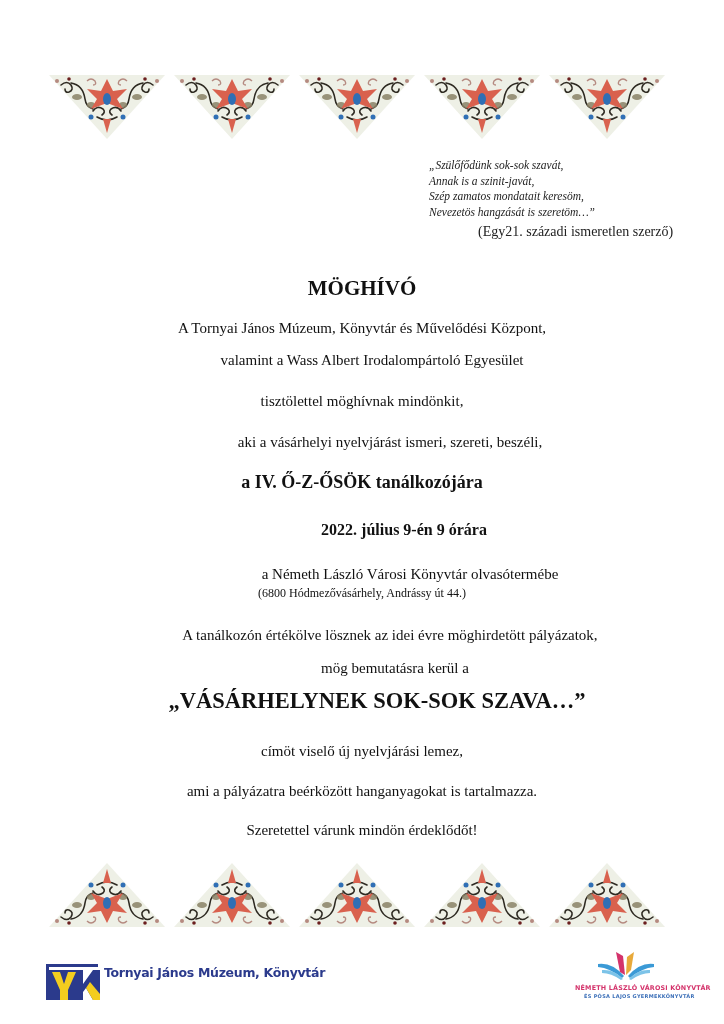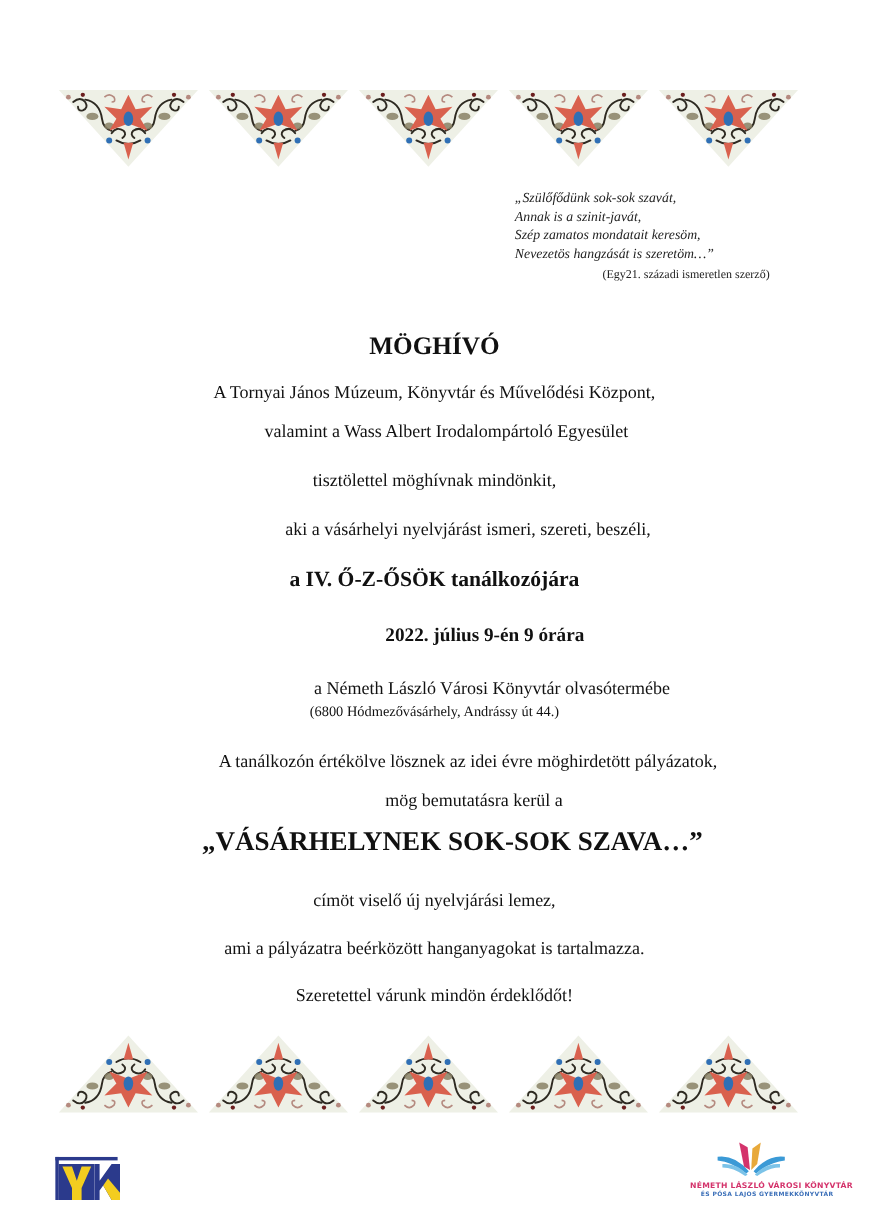--- a/index.html
+++ b/index.html
@@ -2,21 +2,21 @@
 <html><head>
 <meta charset="utf-8">
 <style>
   html, body { margin:0; padding:0; background:#ffffff; }
   body { width:724px; height:1024px; position:relative; overflow:hidden;
          font-family:"Liberation Serif", "DejaVu Serif", serif; color:#111; }
   .abs { position:absolute; }
   .orn { position:absolute; width:120px; height:68px; }
   .center { position:absolute; left:0; width:724px; text-align:center; white-space:nowrap; }
   .quote { position:absolute; left:429px; top:158px; font-style:italic; font-size:11.5px; line-height:15.5px; color:#222; }
-  .quote-attr { position:absolute; left:502px; top:224px; font-size:10px; color:#222; }
+  .quote-attr { position:absolute; left:478px; top:224px; font-size:14px; color:#222; }
   .title { font-weight:bold; font-size:21px; }
   .body { font-size:15px; }
   .bold17 { font-weight:bold; font-size:18px; }
   .bold16 { font-weight:bold; font-size:16px; }
   .big { font-weight:bold; font-size:22.5px;margin-left:15px; }
   .small { font-size:12px; }
   .logo-left-text { position:absolute; left:104px; top:964px; font-family:"DejaVu Sans", sans-serif;
         font-size:12.5px; line-height:18px; color:#2b3a8c; font-weight:bold; letter-spacing:-0.3px; }
   .logo-right-text1 { position:absolute; left:575px; top:984px; font-family:"DejaVu Sans", sans-serif;
         font-size:6.4px; font-weight:bold; color:#d4336b; letter-spacing:0.2px; }
@@ -370,20 +370,21 @@
     <rect x="0" y="0" width="52" height="3" fill="#2b3a8c"></rect>
     <rect x="0" y="0" width="3" height="36" fill="#2b3a8c"></rect>
     <rect x="3" y="6" width="30" height="30" fill="#2b3a8c"></rect>
     <polygon points="6,8 14,8 18,20 22,8 30,8 22,26 22,36 14,36 14,26" fill="#f3cd1f"></polygon>
     <rect x="33" y="6" width="21" height="30" fill="#ffffff"></rect>
     <polygon points="33,6 37,6 37,20 47,6 54,6 54,36 47,36 40,24 37,28 37,36 33,36" fill="#2b3a8c"></polygon>
     <polygon points="40,24 47,36 54,36 54,30 44,18" fill="#f3cd1f"></polygon>
   </svg>
 </div>
 <div class="logo-left-text">
+  <div>Tornyai János Múzeum, Könyvtár</div>
 </div>
 
 <div class="abs" style="left:596px;top:950px;width:60px;height:32px;">
   <svg width="60" height="32" viewBox="0 0 60 32">
     <path d="M2,14 Q16,12 28,26 L26,28 Q14,18 2,17 Z" fill="#3b9ad6"></path>
     <path d="M6,20 Q18,19 27,29 L25,30 Q15,23 6,23 Z" fill="#7cc3e8"></path>
     <path d="M58,14 Q44,12 32,26 L34,28 Q46,18 58,17 Z" fill="#3b9ad6"></path>
     <path d="M54,20 Q42,19 33,29 L35,30 Q45,23 54,23 Z" fill="#7cc3e8"></path>
     <path d="M20,2 L27,6 L29,25 L24,22 Z" fill="#d4336b"></path>
     <path d="M38,2 L31,7 L30,25 L35,20 Z" fill="#e8a93a"></path>

